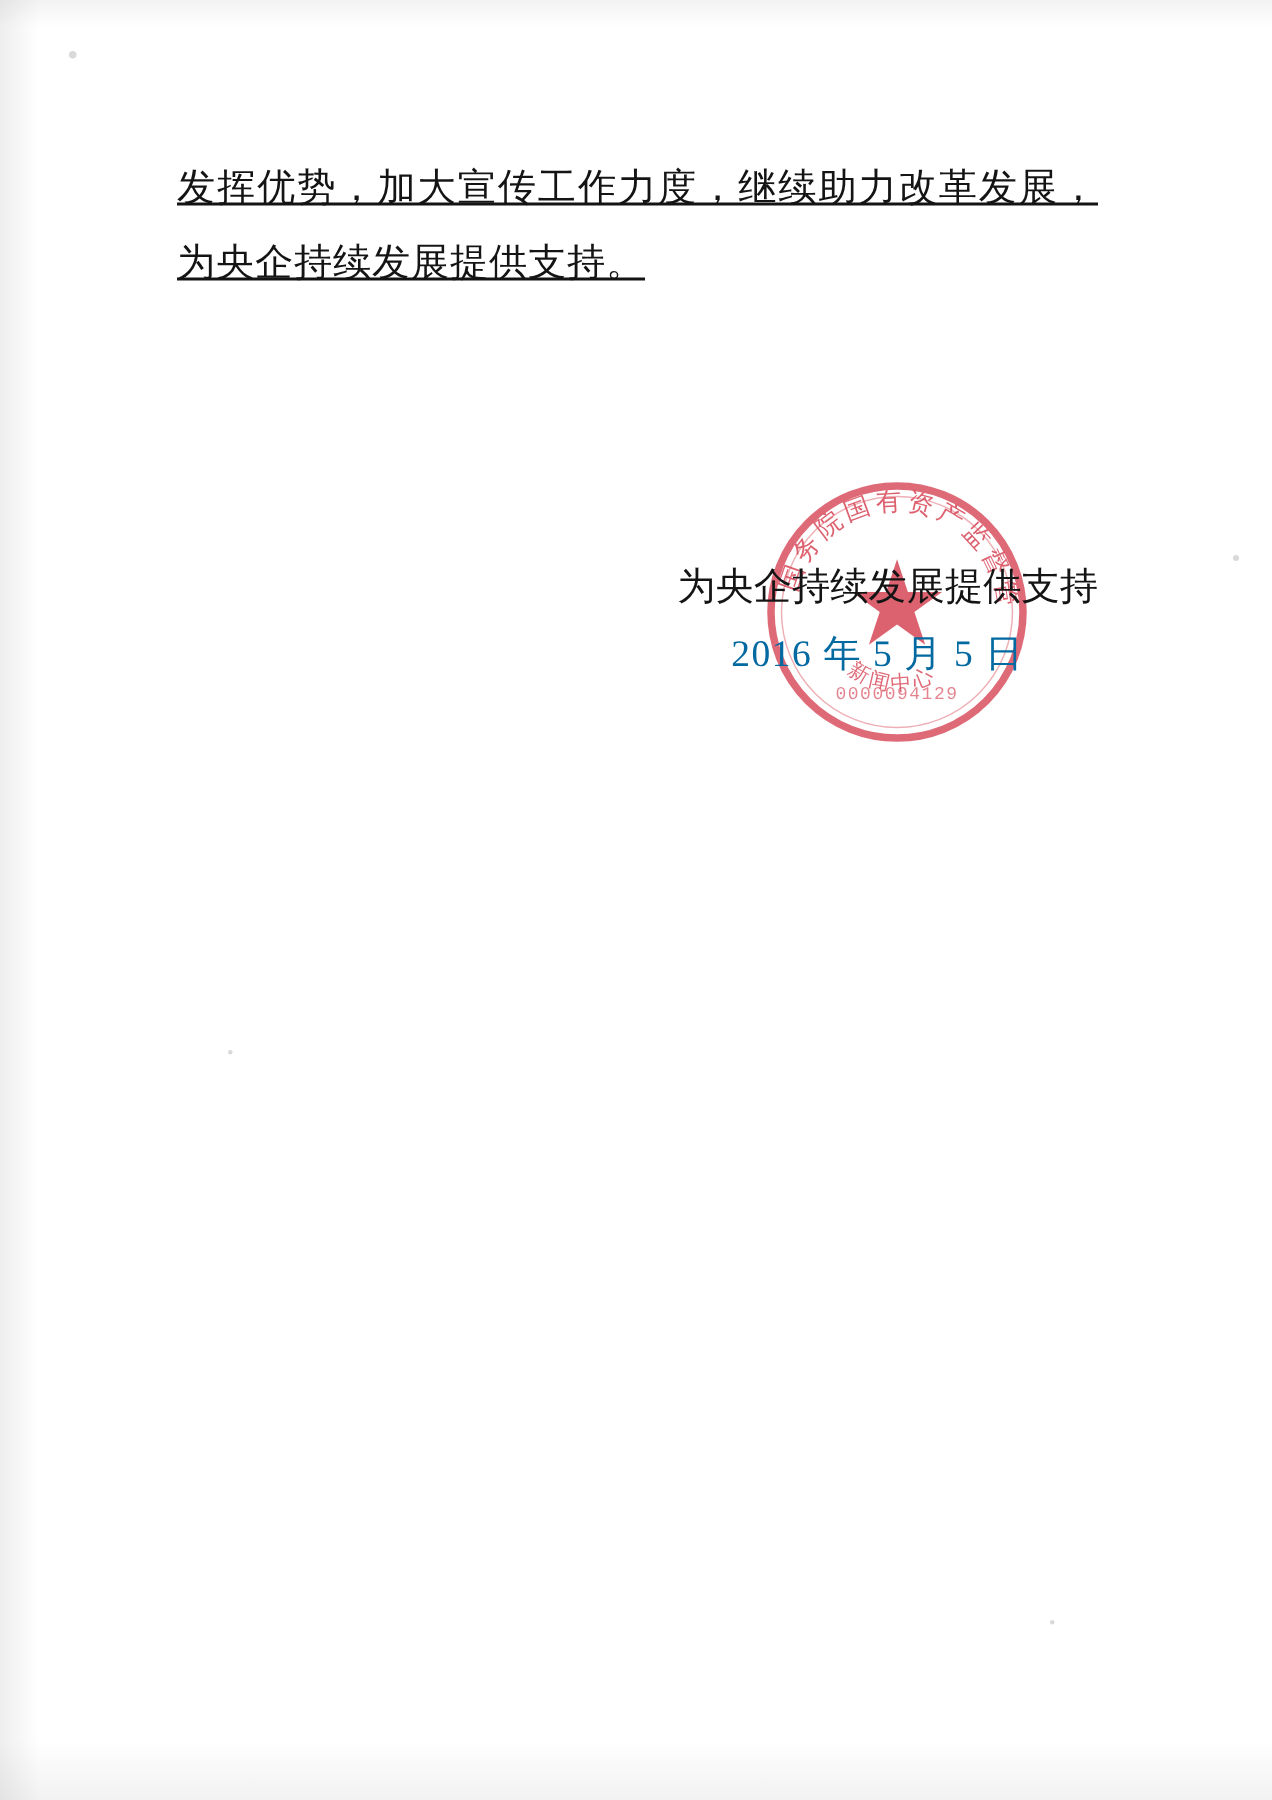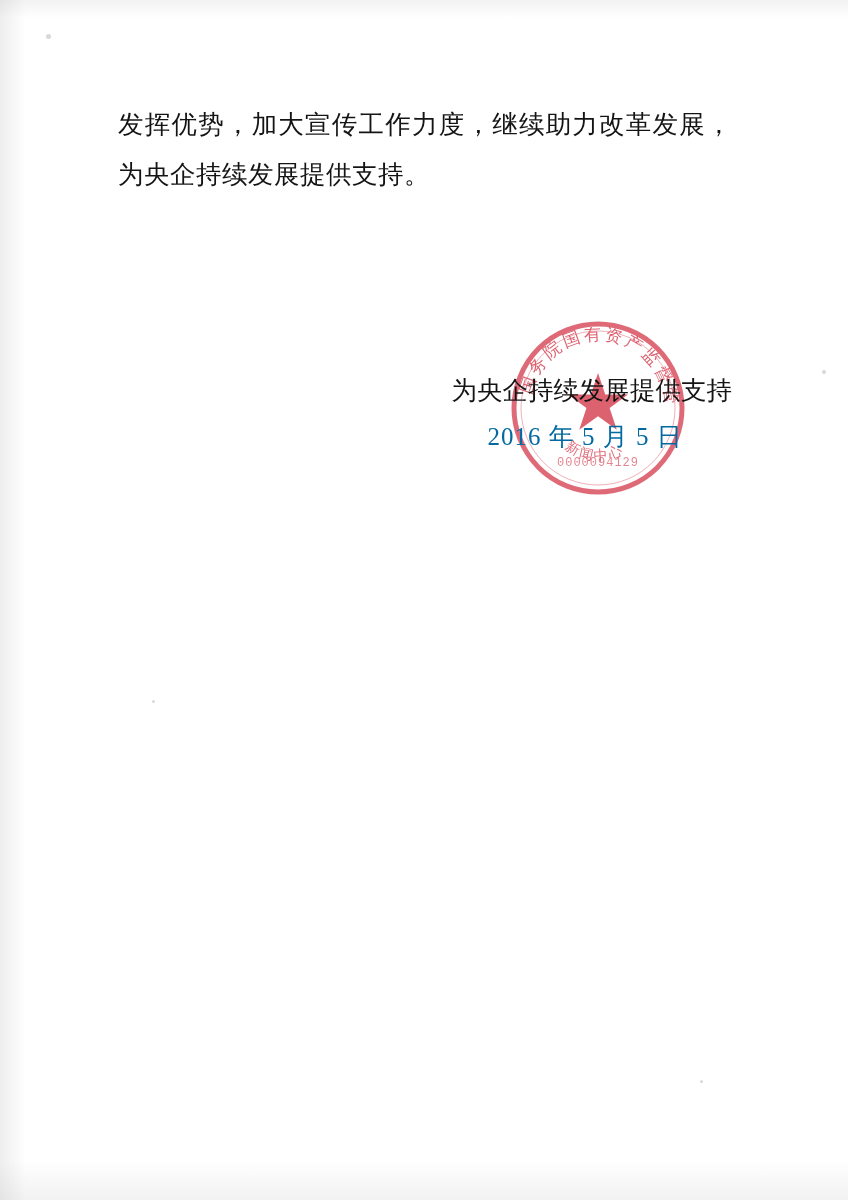--- a/index.html
+++ b/index.html
@@ -53,20 +53,21 @@
     width: 614px;
   }
   .para {
     font-size: 25.5px;
     line-height: 50px;
     letter-spacing: 0.5px;
     text-align: justify;
     text-justify: inter-character;
     margin: 0 0 0 0;
     color: #141414;
+    text-decoration: underline;
   }
   .para.indent {
     text-indent: 52px;
   }
   .para + .para {
     margin-top: 4px;
   }
 
   .signature {
     position: absolute;

